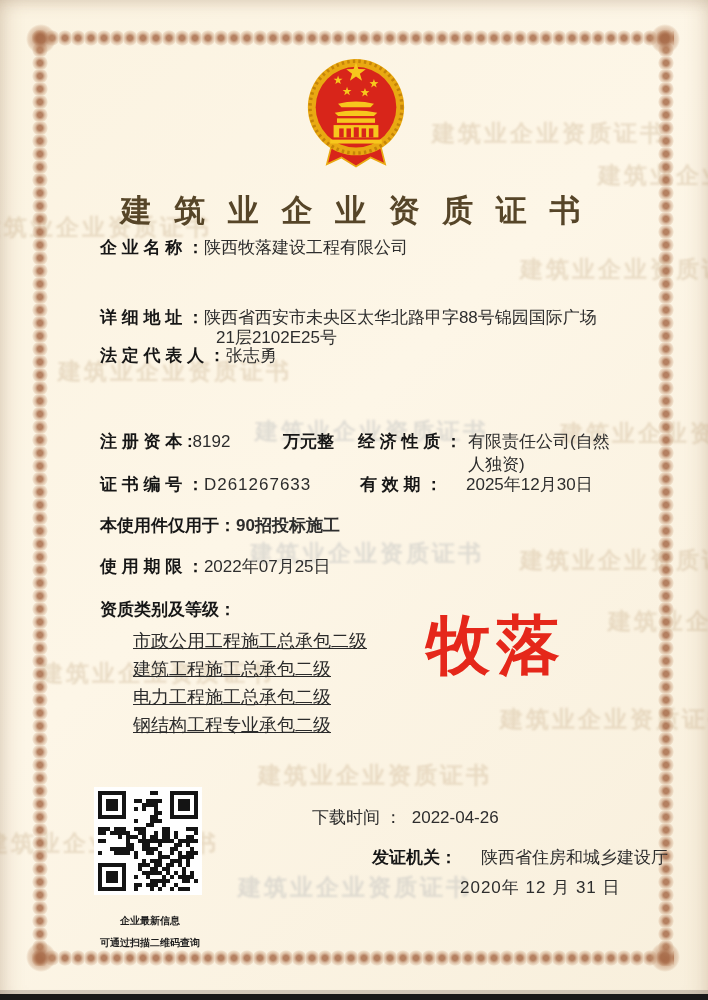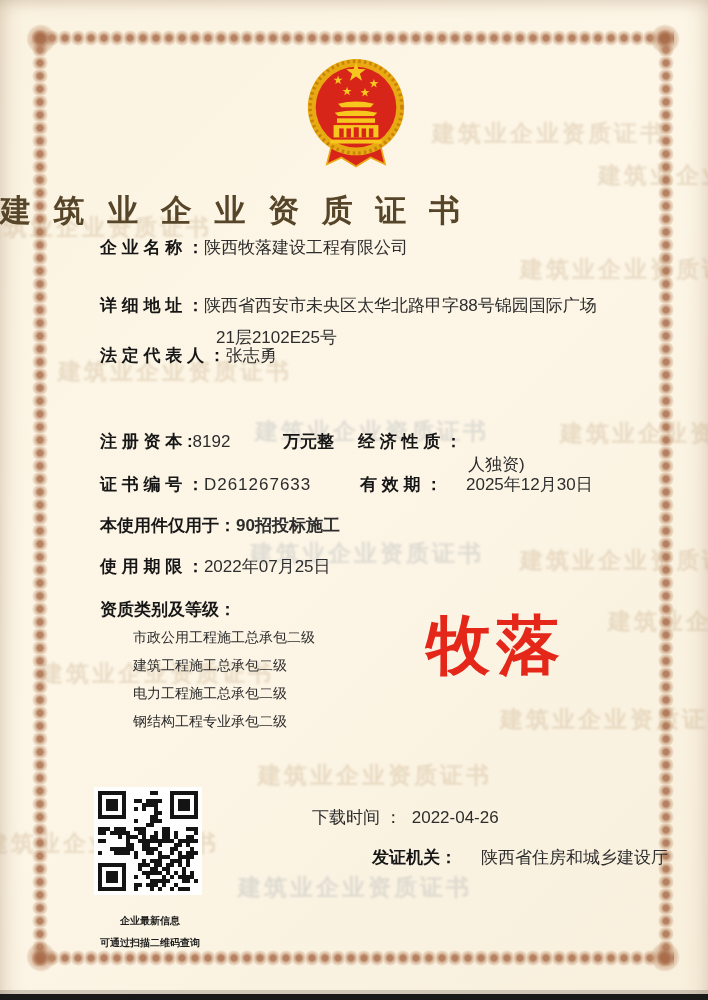--- a/index.html
+++ b/index.html
@@ -45,31 +45,31 @@
   
   .wm{
     position:absolute;z-index:1;font-weight:700;font-size:23px;letter-spacing:3px;
     color:rgba(190,160,118,.30);filter:blur(1.1px);white-space:nowrap;pointer-events:none;
   }
   .wm-b{color:rgba(140,148,158,.26);}
 
   .emblem{position:absolute;left:300px;top:56px;width:112px;height:118px;z-index:3;}
 
   .title{
-    position:absolute;left:0;top:190px;width:100%;margin:0;text-align:left;
+    position:absolute;left:0;top:190px;width:100%;margin:0;text-align:center;
     font-size:31px;font-weight:700;letter-spacing:7px;color:#564528;z-index:3;
   }
 
   .row{position:absolute;left:100px;font-size:17px;white-space:nowrap;z-index:3;color:#2e2e2e;}
   .lbl{font-weight:700;color:#161616;}
   .val{color:#2d2d2d;}
   .abs{position:absolute;white-space:nowrap;}
   .code{letter-spacing:1px;}
 
-  .qual{position:absolute;left:133px;font-size:14px;color:#2b2b2b;z-index:3;white-space:nowrap;}
+  .qual{position:absolute;left:133px;font-size:18px;color:#2b2b2b;z-index:3;white-space:nowrap;text-decoration:underline;}
 
   .red-stamp{
     position:absolute;left:426px;top:612px;z-index:4;
     font-size:64px;font-weight:700;letter-spacing:6px;color:#e5271a;line-height:1.05;
   }
 
   .qr{position:absolute;left:92px;top:787px;width:112px;height:108px;z-index:3;}
   .qr-caption{
     position:absolute;left:52px;top:910px;width:196px;text-align:center;z-index:3;
     font-size:10px;font-weight:700;color:#1d1d1d;line-height:22px;
@@ -134,36 +134,37 @@
     <rect x="61.5" y="64" width="4" height="8" fill="#d8251a"></rect>
     <rect x="27" y="74" width="46" height="3.5" fill="#f7c71d"></rect>
   </svg>
 
   <h1 class="title">建 筑 业 企 业 资 质 证 书</h1>
 
   <div class="row" style="top:236px;">
     <span class="lbl">企 业 名 称 ：</span><span class="val">陕西牧落建设工程有限公司</span>
   </div>
 
-  <div class="row" style="top:294px;">
+  <div class="row" style="top:306px;">
     <span class="lbl">详 细 地 址 ：</span><span class="val">陕西省西安市未央区太华北路甲字88号锦园国际广场</span>
   </div>
   <div class="row" style="top:326px;left:216px;">
     <span class="val">21层2102E25号</span>
   </div>
 
   <div class="row" style="top:344px;">
     <span class="lbl">法 定 代 表 人 ：</span><span class="val">张志勇</span>
   </div>
 
 
   <div class="row" style="top:430px;width:560px;">
     <span class="lbl">注 册 资 本 :</span><span class="val">8192</span>
     <span class="lbl abs" style="left:183px;top:0;">万元整</span>
     <span class="lbl abs" style="left:258px;top:0;">经 济 性 质 ：</span>
+    <span class="val abs" style="left:368px;top:0;">有限责任公司(自然</span>
     <span class="val abs" style="left:368px;top:23px;">人独资)</span>
   </div>
 
   <div class="row" style="top:473px;width:560px;">
     <span class="lbl">证 书 编 号 ：</span><span class="val code">D261267633</span>
     <span class="lbl abs" style="left:260px;top:0;">有 效 期 ：</span>
     <span class="val abs" style="left:366px;top:0;">2025年12月30日</span>
   </div>
 
   <div class="row" style="top:514px;">
@@ -183,20 +184,23 @@
   <div class="qual" style="top:685px;">电力工程施工总承包二级</div>
   <div class="qual" style="top:713px;">钢结构工程专业承包二级</div>
 
   <div class="red-stamp">牧落</div>
 
   <div class="row" style="left:312px;top:806px;">
     <span class="lbl" style="font-weight:400;color:#2c2c2c;">下载时间 ：</span><span class="val" style="margin-left:10px;">2022-04-26</span>
   </div>
   <div class="row" style="left:372px;top:846px;">
     <span class="lbl">发证机关：</span><span class="val" style="margin-left:24px;">陕西省住房和城乡建设厅</span>
+  </div>
+  <div class="row" style="left:460px;top:876px;letter-spacing:1px;">
+    <span class="val">2020年 12 月 31 日</span>
   </div>
 
   <svg id="qr" class="qr" viewBox="-1 -1 27 27">
       <rect x="-1" y="-1" width="27" height="27" fill="#ffffff"></rect>
       <rect x="13" y="0" width="1" height="1" fill="#141414"></rect>
       <rect x="14" y="0" width="1" height="1" fill="#141414"></rect>
       <rect x="9" y="2" width="1" height="1" fill="#141414"></rect>
       <rect x="10" y="2" width="1" height="1" fill="#141414"></rect>
       <rect x="12" y="2" width="1" height="1" fill="#141414"></rect>
       <rect x="13" y="2" width="1" height="1" fill="#141414"></rect>

